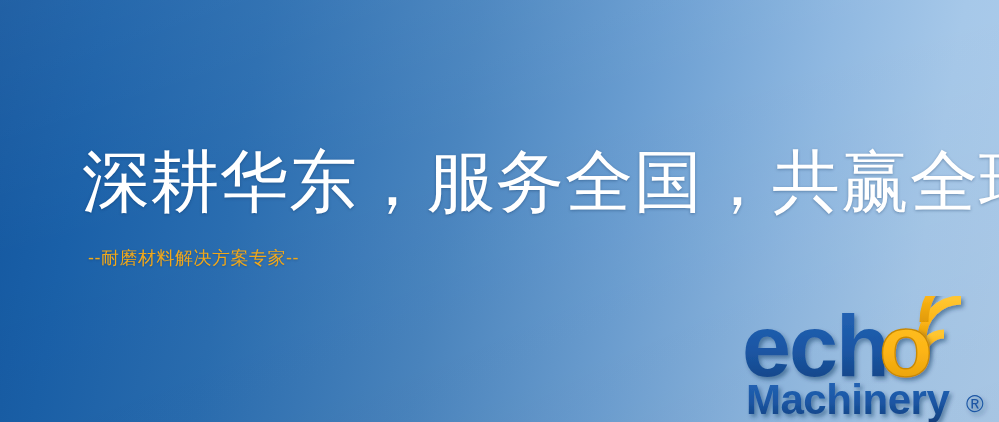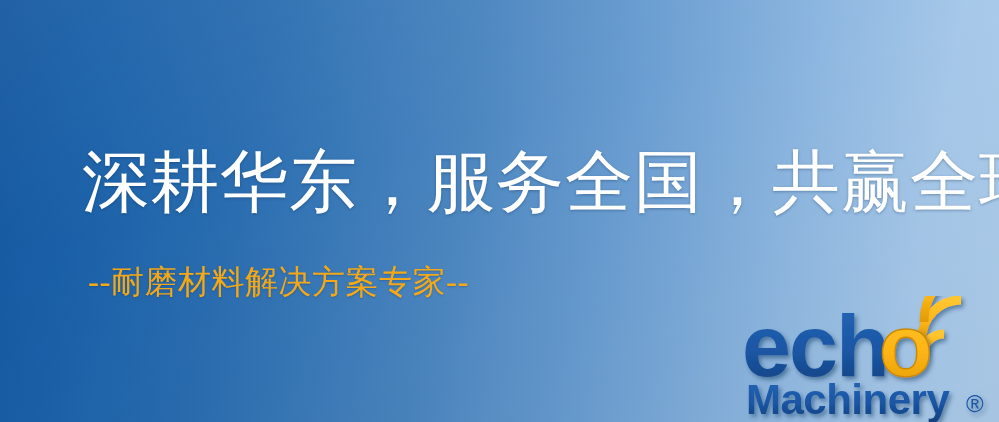--- a/index.html
+++ b/index.html
@@ -49,23 +49,23 @@
     line-height: 1;
     color: #FFFFFF;
     letter-spacing: 1px;
     white-space: nowrap;
     text-shadow: 0 1px 3px rgba(10,40,80,0.35);
   }
 
   #subtitle {
     position: absolute;
     left: 88px;
-    top: 266px;
-    font-family: Liberation Serif, serif;
-    font-size: 33px;
+    top: 249px;
+    font-family: Liberation Sans, sans-serif;
+    font-size: 18px;
     line-height: 1;
     color: #F2A818;
     letter-spacing: 0.5px;
     white-space: nowrap;
     text-shadow: 0 1px 2px rgba(20,50,90,0.30);
   }
 
   
   #logo {
     position: absolute;

